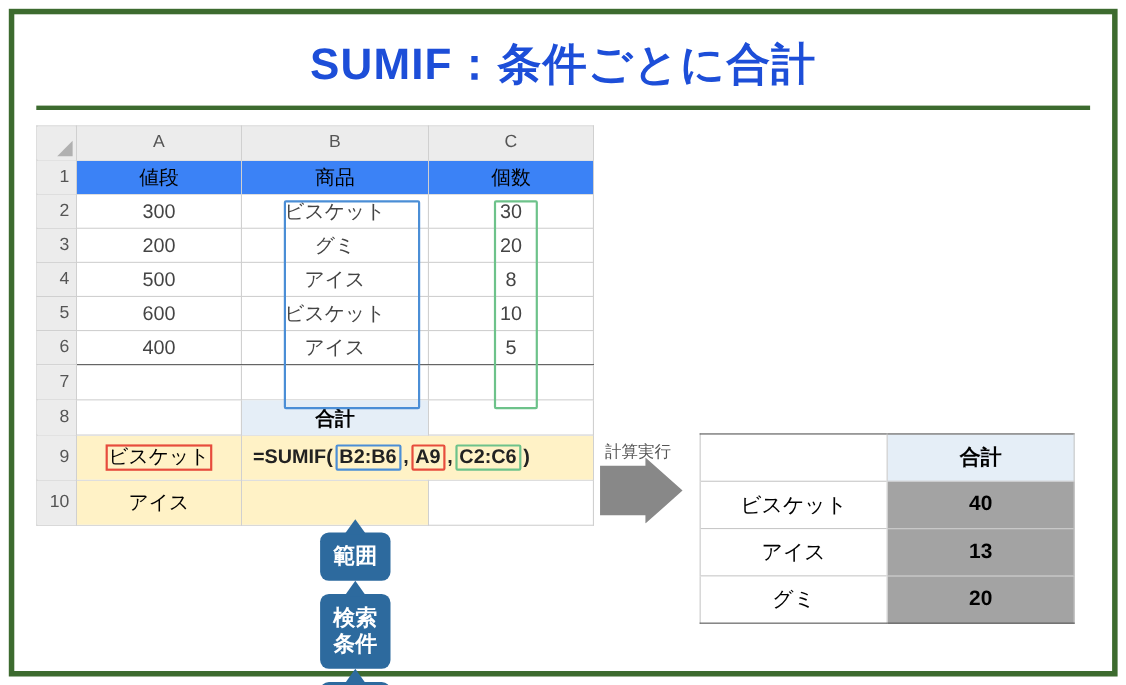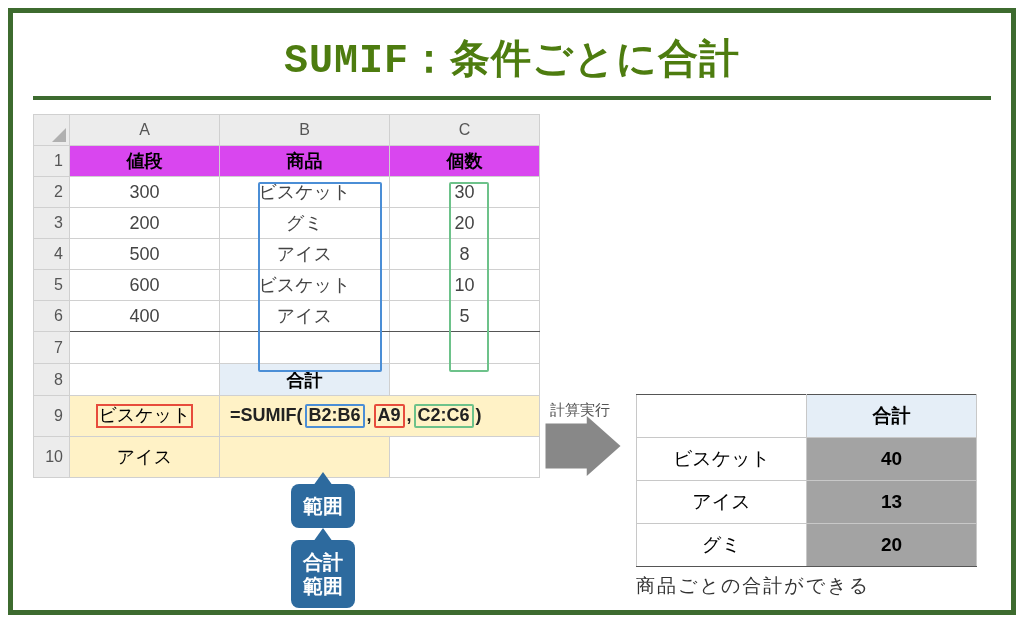--- a/index.html
+++ b/index.html
@@ -15,24 +15,23 @@
   .frame {
     position: absolute;
     top: 8px; left: 8px; right: 8px; bottom: 8px;
     border: 5px solid #3d6b2f;
     background: #fff;
   }
   .title {
     text-align: center;
     font-size: 40px;
     font-weight: 800;
-    color: #4d7c0f;
+    color: #1d4ed8;
     padding: 18px 0 10px;
     letter-spacing: 1px;
-    font-family: Liberation Mono, monospace;
   }
   .title-underline {
     height: 4px;
     background: #3d6b2f;
     margin: 0 20px 14px;
   }
   .content {
     display: flex;
     align-items: flex-start;
     padding: 0 20px;
@@ -56,21 +55,21 @@
   .sheet .corner::after {
     content: "";
     position: absolute; right:3px; bottom:3px;
     width: 0; height:0;
     border-left: 14px solid transparent;
     border-bottom: 14px solid #b0b0b0;
   }
   .colA { width: 150px; }
   .colB { width: 170px; }
   .colC { width: 150px; }
-  .hdrcell { font-weight: 700; background:#d946ef; padding:8px 0; border-bottom:1.5px solid #555; border-top:1.5px solid #555;}
+  .hdrcell { font-weight: 400; background:#3b82f6; padding:8px 0; border-bottom:1.5px solid #555; border-top:1.5px solid #555;}
   .datacell { padding:8px 0; color:#444; border-bottom:1px dotted #aaa; }
   .last-data { border-bottom:1.5px solid #555 !important; }
   .empty { height: 32px; }
   .sumhdr { font-weight: 700; background:#e5eef7; padding:8px 0; }
   .sumrow td { padding:8px 0; }
   .highlight { background:#fff2c6; }
   .formula-cell { text-align:left; padding-left:8px !important; font-weight:700; color:#222; white-space:nowrap; overflow:visible; }
   .formula-cell span { padding:0 2px; border-radius:2px; }
   .box-red { border:2px solid #e74c3c; display:inline-block; line-height:1.1; }
   .box-blue { border:2px solid #4b8ed6; display:inline-block; line-height:1.1; }
@@ -213,20 +212,22 @@
           <td></td>
         </tr>
       </tbody>
         </table>
 
       <div class="selbox" style="border-color:#4b8ed6; left:225px; top:68px; width:124px; height:190px;"></div>
       <div class="selbox" style="border-color:#6dc28a; left:416px; top:68px; width:40px; height:190px;"></div>
 
       <div class="callouts" style="left:258px; top:370px;">
         <div class="callout">範囲</div>
+        <div class="callout" style="white-space:pre;">検索
+条件</div>
         <div class="callout" style="white-space:pre;">合計
 範囲</div>
       </div>
     </div>
 
     <div class="right">
       <div class="exec-label">計算実行</div>
       <div class="arrow">
         <svg viewBox="0 0 100 80">
             <polygon points="0,10 55,10 55,0 100,40 55,80 55,70 0,70" fill="#888"></polygon>
@@ -245,16 +246,15 @@
         <tr>
           <td class="rname">アイス</td>
           <td class="rval">13</td>
         </tr>
         <tr>
           <td class="rname last">グミ</td>
           <td class="rval last">20</td>
         </tr>
       </tbody>
         </table>
-      <div class="caption">商品ごとの合計ができる</div>
     </div>
   </div>
 </div>
 
 </body></html>

